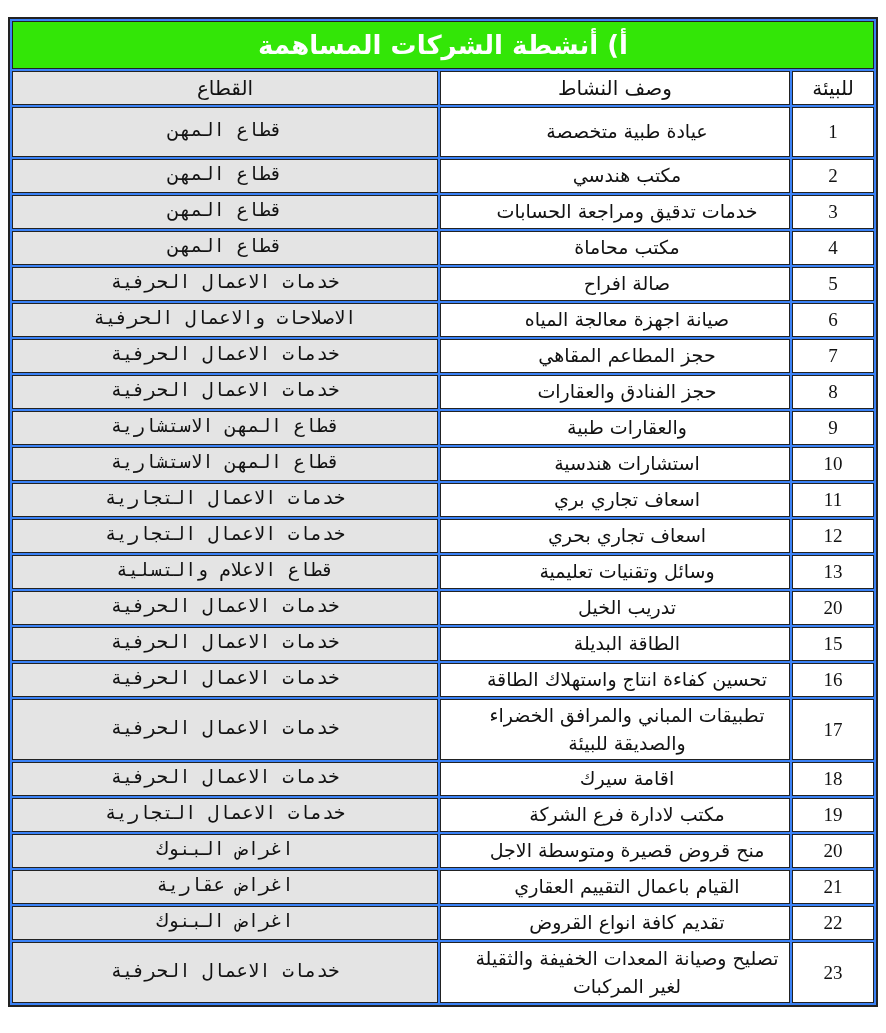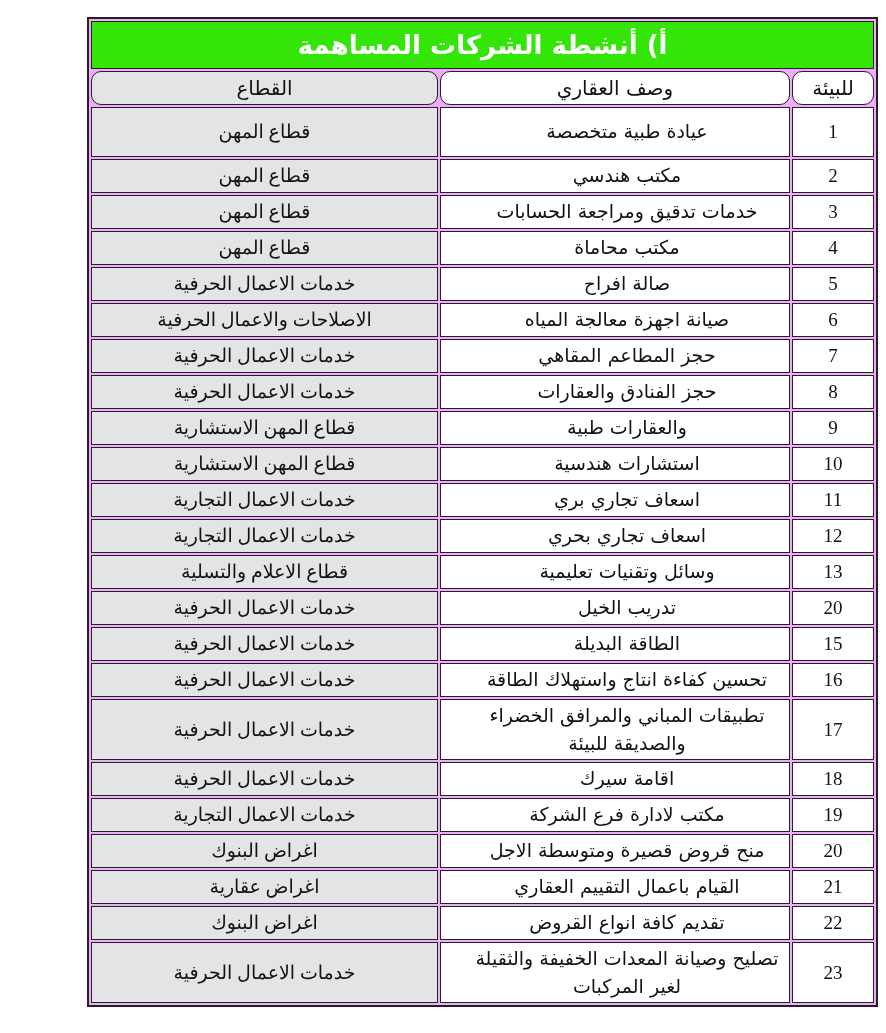--- a/index.html
+++ b/index.html
@@ -16,26 +16,26 @@
     width: 886px;
   }
   .page {
     width: 886px;
     min-height: 1033px;
     padding: 17px 8px 10px 8px;
     background: #FFFFFF;
     font-family: "DejaVu Sans", sans-serif;
   }
   table.activities-table {
-    width: 791px;
+    width: 870px;
     table-layout: fixed;
     border-collapse: separate;
     border-spacing: 2px;
     border: 2px solid var(--border);
-    background: #f0abfc;
+    background: #3b82f6;
     margin-left: 20px;
   }
   col.c-serial   { width: 82px;  }
   col.c-activity { width: 350px; }
   col.c-sector   { width: auto;  }
   th, td {
     border: 1px solid var(--border);
     text-align: center;
     vertical-align: middle;
     padding: 2px 8px;
@@ -50,60 +50,59 @@
     font-weight: bold;
     font-family: "DejaVu Sans", sans-serif;
     letter-spacing: 0.5px;
   }
   .col-header-row th {
     height: 34px;
     font-size: 20px;
     font-weight: normal;
     font-family: "DejaVu Sans", sans-serif;
     background: #FFFFFF;
-    border-radius: 10px;
   }
   .col-header-row th.col-sector { background: var(--gray); }
   tbody td {
     font-size: 19px;
     line-height: 1.45;
   }
   tbody tr { height: 34px; }
   tbody tr:first-child { height: 50px; }
   td.cell-serial {
     font-family: "Liberation Serif", "DejaVu Serif", serif;
     background: #FFFFFF;
   }
   td.cell-activity {
     background: #FFFFFF;
     font-family: "DejaVu Sans", sans-serif;
     padding-left: 32px;
   }
   td.cell-sector {
     background: var(--gray);
-    font-family: Liberation Serif, serif;
+    font-family: Liberation Mono, monospace;
   }
 </style>
 </head>
 <body>
 
 <div class="page">
   <table class="activities-table">
     <colgroup>
       <col class="c-serial">
       <col class="c-activity">
       <col class="c-sector">
     </colgroup>
     <thead>
       <tr>
         <th colspan="3" class="title-bar">أ) أنشطة الشركات المساهمة</th>
       </tr>
       <tr class="col-header-row">
         <th class="col-serial">للبيئة</th>
-        <th class="col-activity">وصف العقاري</th>
+        <th class="col-activity">وصف النشاط</th>
         <th class="col-sector">القطاع</th>
       </tr>
     </thead>
     <tbody id="rows-body">
   <tr class="data-row">
     <td class="cell-serial">1</td>
     <td class="cell-activity">عيادة طبية متخصصة</td>
     <td class="cell-sector">قطاع المهن</td>
   </tr>
 

